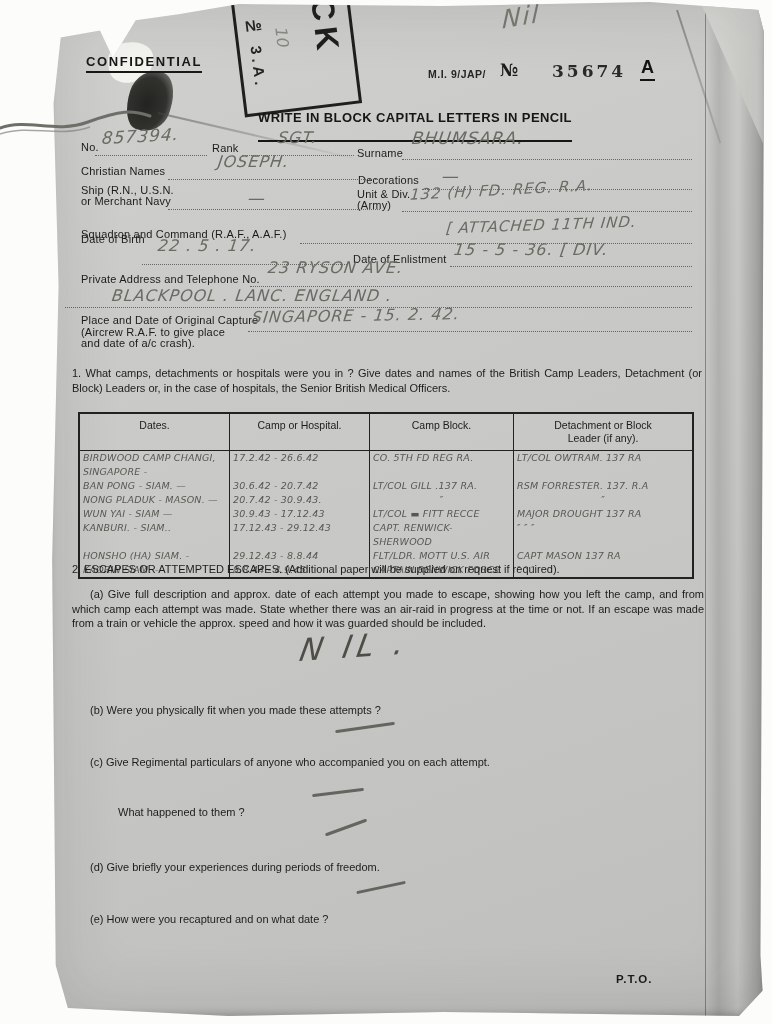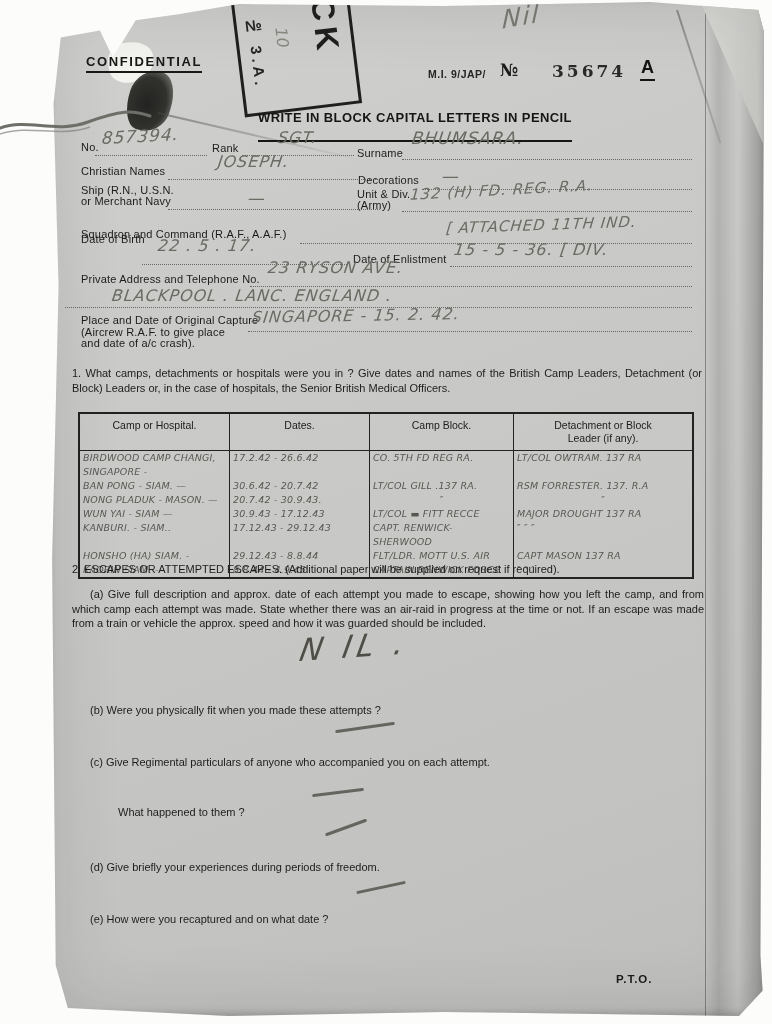--- a/index.html
+++ b/index.html
@@ -133,22 +133,22 @@
     <div class="abs hw" style="left:396px;top:214px;font-size:15px;transform:rotate(-2deg) skewX(-8deg);">[ ATTACHED 11TH IND.</div>
     <div class="abs hw" style="left:108px;top:234px;font-size:16px;">22 . 5 . 17.</div>
     <div class="abs hw" style="left:404px;top:238px;font-size:16px;">15 - 5 - 36. [ DIV.</div>
     <div class="abs hw" style="left:218px;top:256px;font-size:16px;">23  RYSON  AVE.</div>
     <div class="abs hw" style="left:62px;top:284px;font-size:16px;">BLACKPOOL .  LANC.   ENGLAND .</div>
     <div class="abs hw" style="left:202px;top:304px;font-size:16px;transform:rotate(-1deg) skewX(-8deg);">SINGAPORE  -  15. 2. 42.</div>
 
     <div class="abs para" style="left:22px;top:364px;width:630px;">1.    What camps, detachments or hospitals were you in ?    Give dates and names of the British Camp Leaders,  Detachment (or Block) Leaders or, in the case of hospitals, the Senior British Medical Officers.</div>
 
     <div class="ptable">
+      <div class="th bR">Dates.</div>
       <div class="th bR">Camp or Hospital.</div>
-      <div class="th bR">Dates.</div>
       <div class="th bR">Camp Block.</div>
       <div class="th pre">Detachment or Block
 Leader (if any).</div>
 
       <div class="td bR thw pre">BIRDWOOD CAMP CHANGI,
 SINGAPORE -</div>
       <div class="td bR thw">17.2.42 - 26.6.42</div>
       <div class="td bR thw">CO. 5TH FD REG RA.</div>
       <div class="td thw">LT/COL OWTRAM. 137 RA</div>
 

